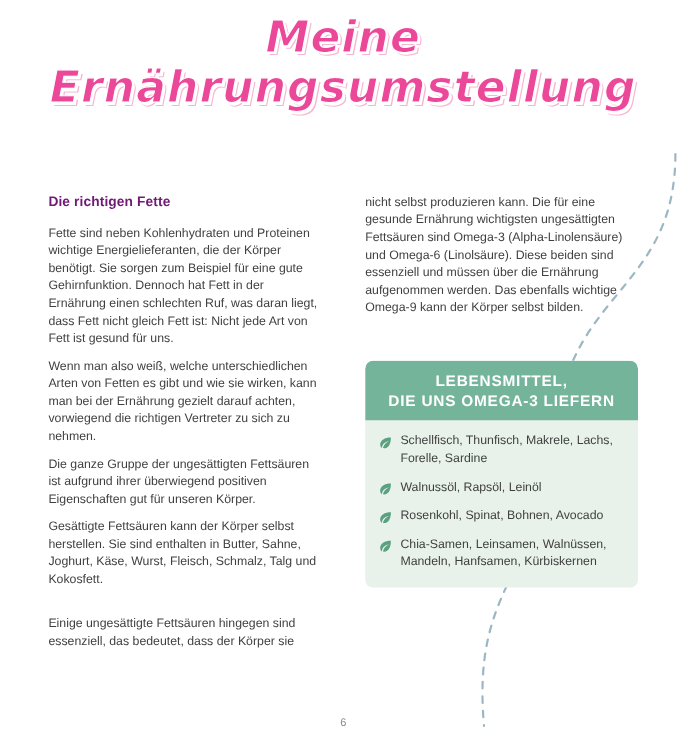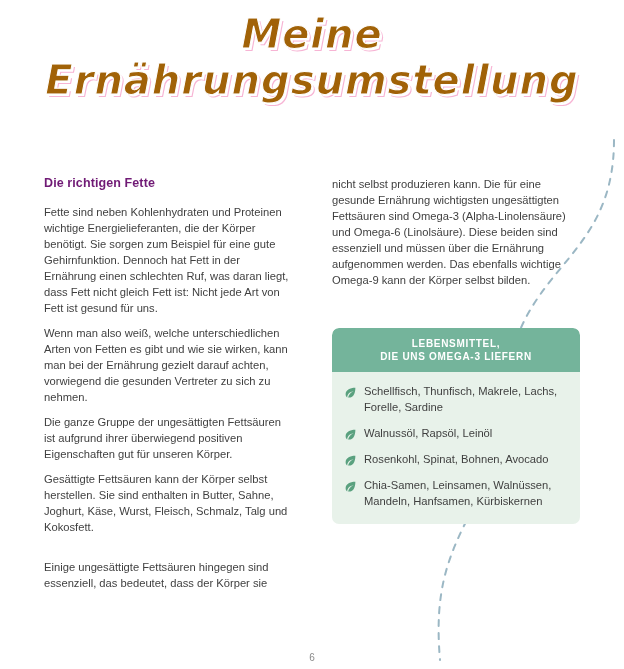--- a/index.html
+++ b/index.html
@@ -22,21 +22,21 @@
     top: 14px;
     left: 0;
     width: 624px;
     text-align: center;
     pointer-events: none;
   }
   .title-line {
     font-family: "DejaVu Sans", sans-serif;
     font-weight: bold;
     font-style: italic;
-    color: #a16207;
+    color: #ec4899;
     letter-spacing: 1px;
     line-height: 1.0;
     text-shadow:
        2px 2px 0 #ffffff,
        3px 3px 0 #f7b4d4,
       -1px -1px 0 #ffffff;
     -webkit-text-stroke: 1px #ffffff;
   }
   .title-line.l1 {
     font-size: 40px;
@@ -93,21 +93,21 @@
     width: 248px;
     background: #e8f2ea;
     border-radius: 7px;
     overflow: hidden;
     padding-bottom: 14px;
   }
   .infobox-head {
     background: #74b49b;
     color: #ffffff;
     font-weight: bold;
-    font-size: 10px;
+    font-size: 14px;
     letter-spacing: 0.7px;
     text-align: center;
     padding: 9px 10px 9px 10px;
     line-height: 1.3;
     border-radius: 7px 7px 0 0;
   }
   .infobox-list {
     list-style: none;
     margin: 0;
     padding: 12px 14px 0 12px;
@@ -152,21 +152,21 @@
 
 <svg class="deco-curve" viewBox="0 0 224 545" fill="none">
   <path d="M214 20 C 214 120, 150 140, 120 210 C 92 276, 104 330, 72 390 C 48 436, 34 470, 40 540" stroke="#9bb7c4" stroke-width="2" stroke-dasharray="6 7" fill="none" stroke-linecap="round"></path>
 </svg>
 
 <div class="content">
 
   <div class="col">
     <h2 class="section-head">Die richtigen Fette</h2>
     <p class="body">Fette sind neben Kohlenhydraten und Proteinen wichtige Energielieferanten, die der Körper benötigt. Sie sorgen zum Beispiel für eine gute Gehirnfunktion. Dennoch hat Fett in der Ernährung einen schlechten Ruf, was daran liegt, dass Fett nicht gleich Fett ist: Nicht jede Art von Fett ist gesund für uns.</p>
-    <p class="body">Wenn man also weiß, welche unterschiedlichen Arten von Fetten es gibt und wie sie wirken, kann man bei der Ernährung gezielt darauf achten, vorwiegend die gesunden Vertreter zu sich zu nehmen.</p>
+    <p class="body">Wenn man also weiß, welche unterschiedlichen Arten von Fetten es gibt und wie sie wirken, kann man bei der Ernährung gezielt darauf achten, vorwiegend die richtigen Vertreter zu sich zu nehmen.</p>
     <p class="body">Die ganze Gruppe der ungesättigten Fettsäuren ist aufgrund ihrer überwiegend positiven Eigenschaften gut für unseren Körper.</p>
     <p class="body">Gesättigte Fettsäuren kann der Körper selbst herstellen. Sie sind enthalten in Butter, Sahne, Joghurt, Käse, Wurst, Fleisch, Schmalz, Talg und Kokosfett.</p>
     <p class="body">Einige ungesättigte Fettsäuren hingegen sind essenziell, das bedeutet, dass der Körper sie</p>
   </div>
 
   <div class="col">
     <p class="body">nicht selbst produzieren kann. Die für eine gesunde Ernährung wichtigsten ungesättigten Fettsäuren sind Omega-3 (Alpha-Linolensäure) und Omega-6 (Linolsäure). Diese beiden sind essenziell und müssen über die Ernährung aufgenommen werden. Das ebenfalls wichtige Omega-9 kann der Körper selbst bilden.</p>
 
     <div class="infobox">
       <div class="infobox-head">

